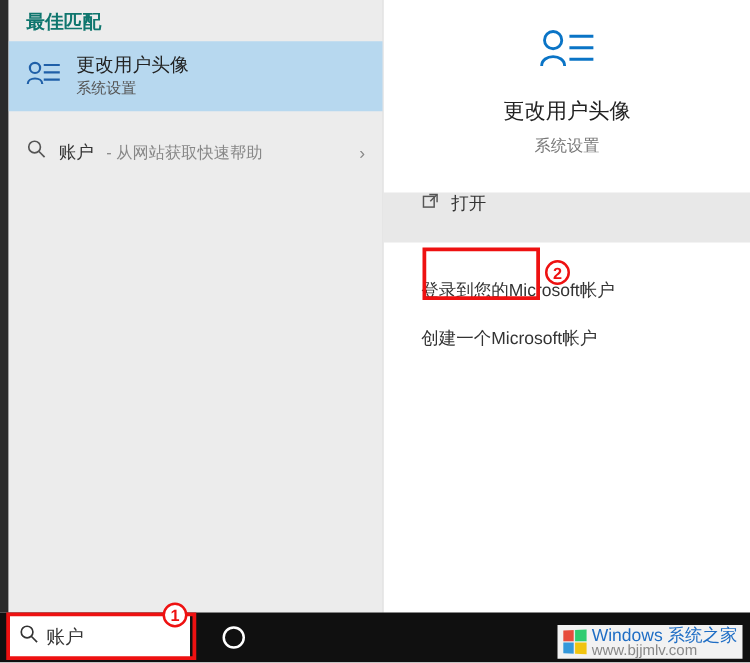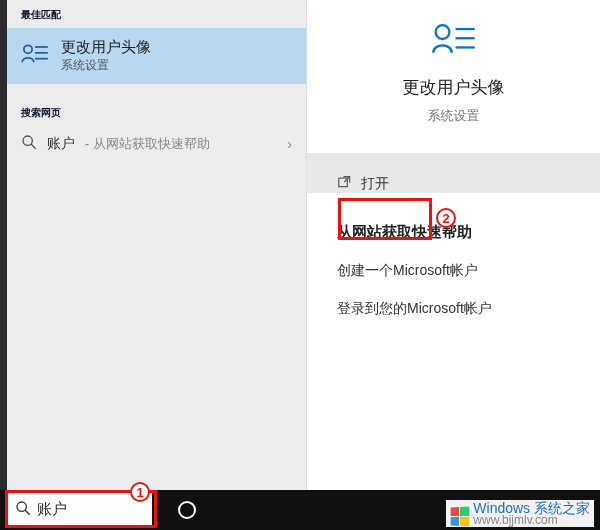--- a/index.html
+++ b/index.html
@@ -19,21 +19,21 @@
       display: flex;
       background: #fff;
     }
     .left-panel {
       width: 300px; height: 100%;
       background: #ececec;
       display: flex; flex-direction: column;
       border-right: 1px solid #ddd;
     }
     .section-header {
-      font-size: 10px; color: #0f172a;
+      font-size: 15px; color: #0f766e;
       padding: 8px 14px 6px;
       font-weight: 600;
       border-radius: 12px;
     }
     .best-match {
       background: #b7d8ef;
       display: flex; align-items: center;
       padding: 10px 14px;
       gap: 12px;
     }
@@ -63,21 +63,21 @@
       display: flex; flex-direction: column; align-items: center;
       gap: 8px; margin-bottom: 28px;
     }
     .rp-icon svg { width: 46px; height: 38px; }
     .rp-title { font-size: 17px; color: #222; margin-top: 6px;}
     .rp-sub { font-size: 13px; color: #777; }
 
     .open-row {
       background: #e8e8e8;
       height: 40px;
-      display: flex; align-items: flex-end;
+      display: flex; align-items: flex-start;
       padding-left: 30px;
       gap: 8px;
       position: relative;
     }
     .open-icon svg { width: 16px; height: 14px; }
     .open-label { font-size: 14px; color: #333; }
 
     .section2 {
       margin-top: 30px;
       padding: 0 30px;
@@ -140,21 +140,21 @@
       display: flex; align-items: center; justify-content: center;
       background: #fff;
       pointer-events: none;
     }
     .anno-num.n1 { left: 130px; bottom: 28px; }
     .anno-num.n2 { left: 436px; top: 208px; }
 
     
     .watermark {
       position: absolute; right: 6px; bottom: 3px;
-      display: flex; align-items: flex-end; gap: 4px;
+      display: flex; align-items: center; gap: 4px;
       color: #1f6ec5; font-size: 14px; font-weight: 500;
       background: rgba(255,255,255,0.95);
       padding: 1px 4px;
     }
     .wm-logo { display: grid; grid-template-columns: 9px 9px; grid-template-rows: 9px 9px; gap: 1px; transform: perspective(40px) rotateY(-12deg); }
     .wm-logo span:nth-child(1){background:#e74c3c;}
     .wm-logo span:nth-child(2){background:#2ecc71;}
     .wm-logo span:nth-child(3){background:#3498db;}
     .wm-logo span:nth-child(4){background:#f1c40f;}
     .wm-sub { font-size: 12px; color: #888; margin-top: -1px; }
@@ -179,21 +179,20 @@
           <line x1="24" y1="26" x2="46" y2="26" stroke="#1f5fa8" stroke-width="3"></line>
         </svg>
       </span>
       <div class="bm-text">
         <span class="bm-title">更改用户头像</span>
         <span class="bm-sub">系统设置</span>
       </div>
     </div>
 
     <div class="web-section">
-      <div class="section-header">搜索网页</div>
       <div class="web-row">
         <div class="web-row-left">
           <span>
             <svg width="16" height="16" viewBox="0 0 24 24">
                 <circle cx="10" cy="10" r="7" fill="none" stroke="#555" stroke-width="2"></circle>
                 <line x1="15" y1="15" x2="22" y2="22" stroke="#555" stroke-width="2"></line>
               </svg>
           </span>
           <span class="web-term">账户</span>
           <span class="web-hint">- 从网站获取快速帮助</span>
@@ -223,23 +222,22 @@
         <svg viewBox="0 0 20 18">
           <rect x="2" y="4" width="11" height="11" fill="none" stroke="#555" stroke-width="1.5"></rect>
           <polyline points="8,2 16,2 16,10" fill="none" stroke="#555" stroke-width="1.5"></polyline>
           <line x1="16" y1="2" x2="9" y2="9" stroke="#555" stroke-width="1.5"></line>
         </svg>
       </span>
       <span class="open-label">打开</span>
     </div>
 
     <div class="section2">
-      <span class="sec2-header">从网站获取快速帮助</span>
+      <span class="sec2-item">登录到您的Microsoft帐户</span>
       <span class="sec2-item">创建一个Microsoft帐户</span>
-      <span class="sec2-item">登录到您的Microsoft帐户</span>
     </div>
   </div>
 </div>
 
 <div class="bottom"></div>
 
 <div class="search-box">
   <span>
     <svg width="16" height="16" viewBox="0 0 24 24">
         <circle cx="10" cy="10" r="7" fill="none" stroke="#333" stroke-width="2"></circle>

